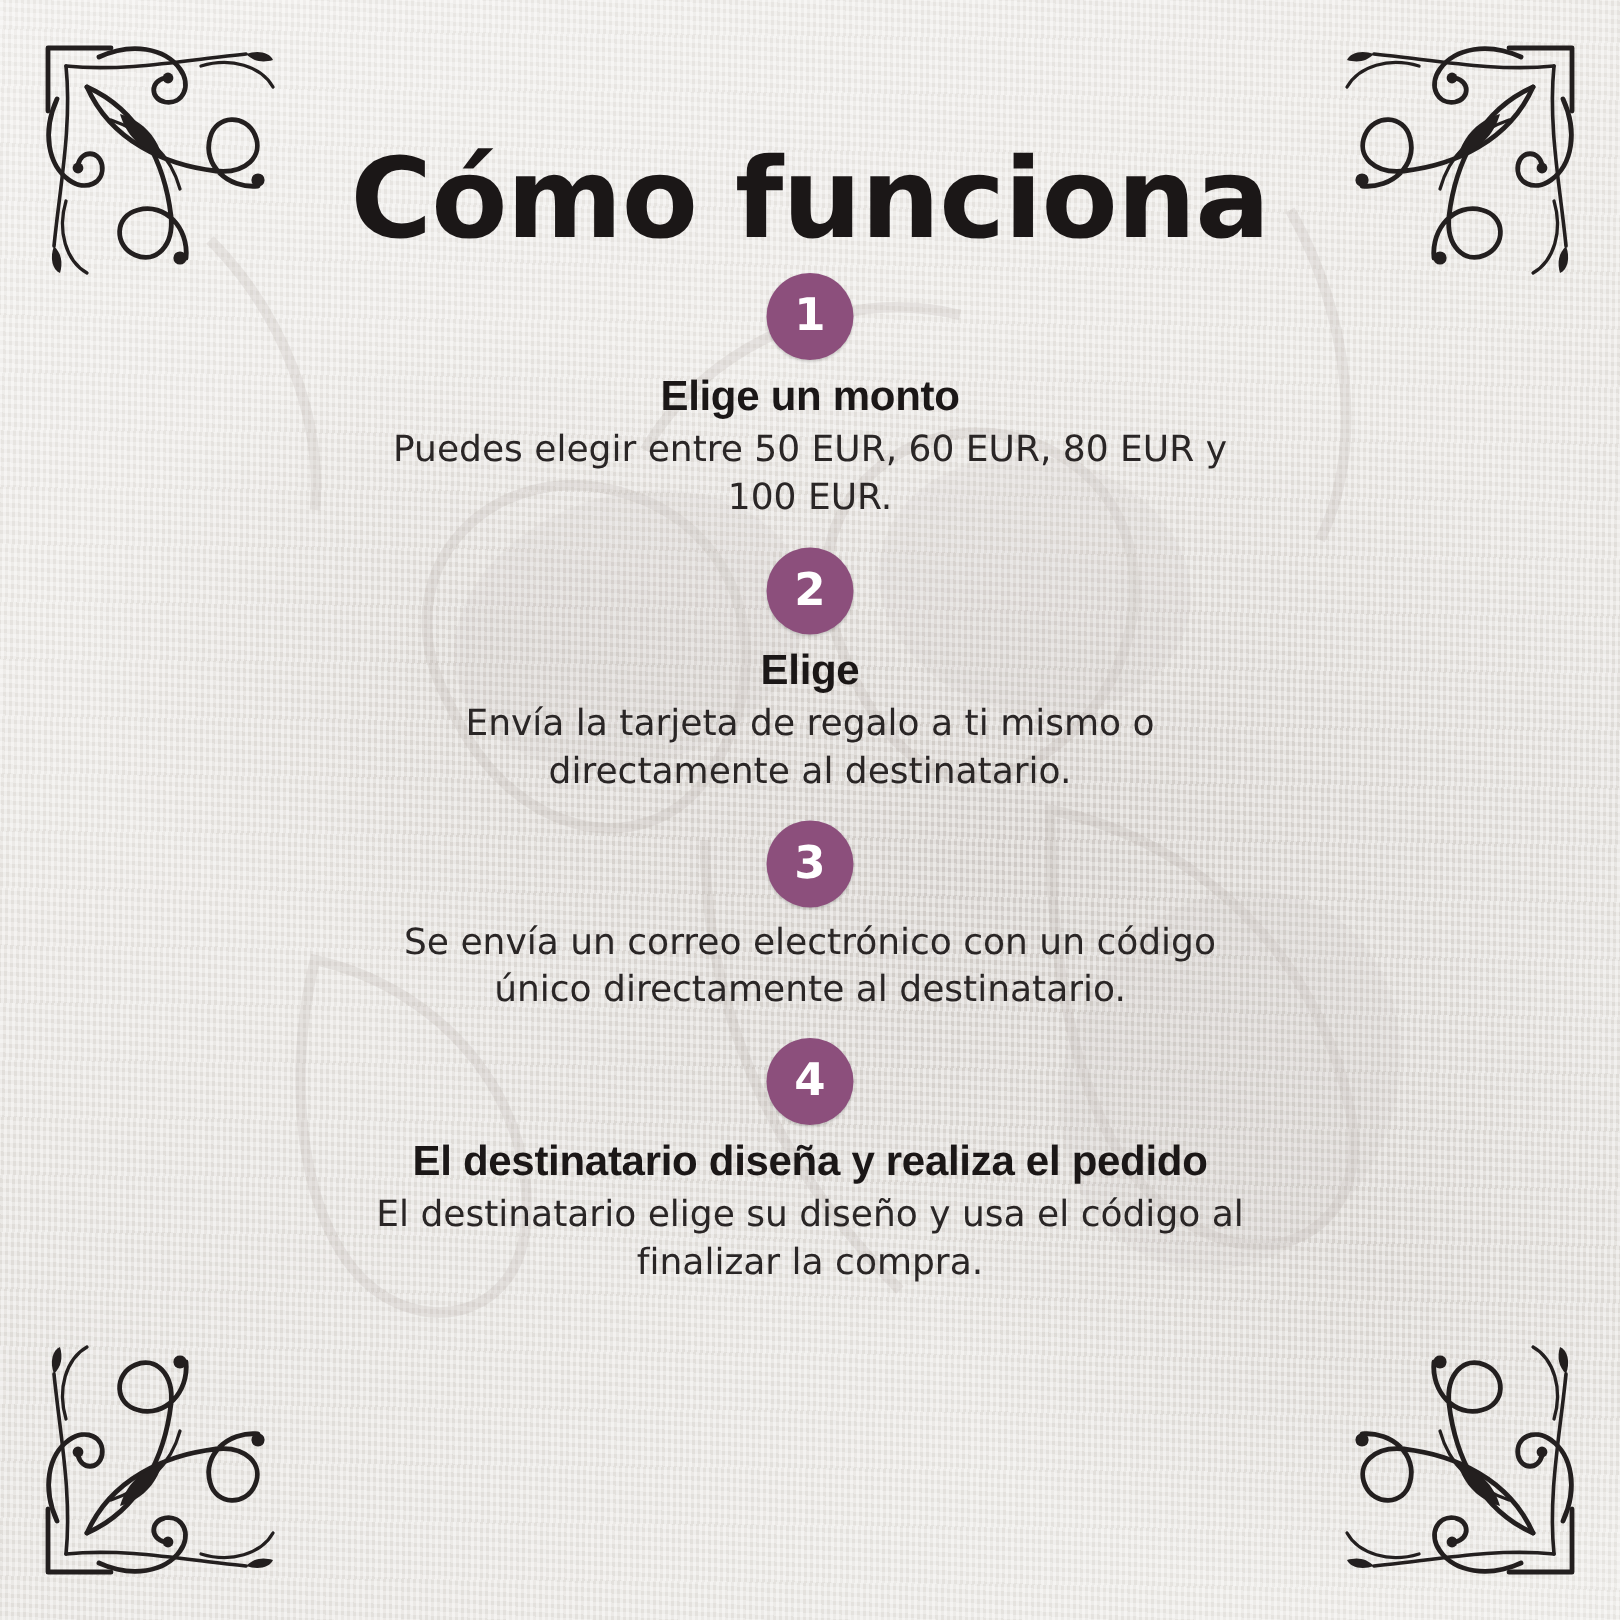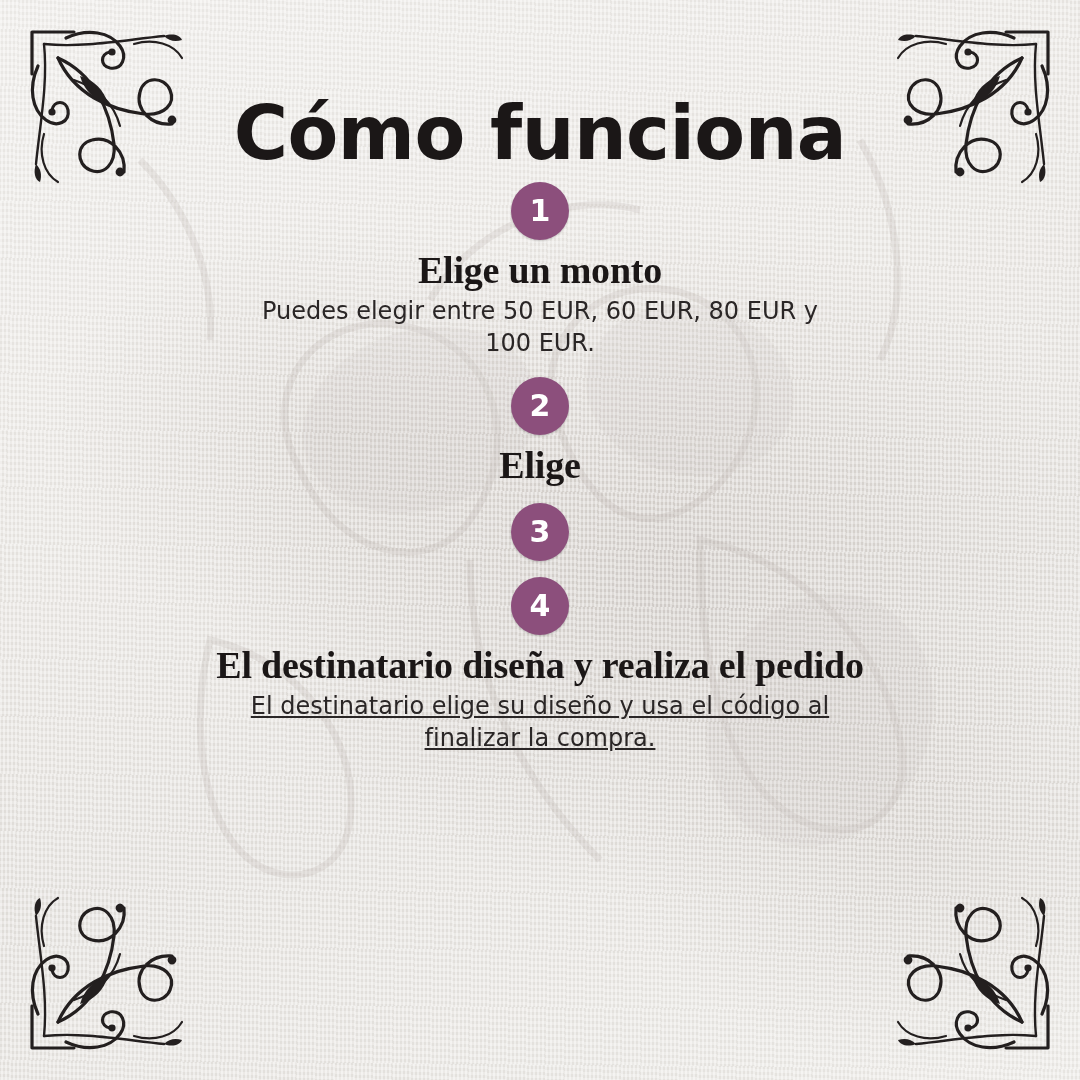--- a/index.html
+++ b/index.html
@@ -109,40 +109,40 @@
     color: #ffffff;
     font-family: "DejaVu Sans", sans-serif;
     font-weight: 700;
     font-size: 30px;
     line-height: 58px;
     text-align: center;
     margin: 0 auto 8px auto;
     box-shadow: 0 1px 2px rgba(0,0,0,.18);
   }
   .step-title {
-    font-family: Liberation Serif, serif;
+    font-family: Liberation Sans, sans-serif;
     font-weight: 700;
-    font-size: 38px;
+    font-size: 28px;
     color: #1b1717;
     margin: 0 0 4px 0;
     letter-spacing: -0.2px;
   }
   .step-desc {
     font-family: "DejaVu Sans", sans-serif;
     font-weight: 400;
     font-size: 24px;
     line-height: 1.32;
     color: #2a2626;
     margin: 0 auto;
     max-width: 560px;
   }
   .step-1 { margin-bottom: 18px; }
   .step-2 { margin-bottom: 16px; }
   .step-3 { margin-bottom: 16px; }
-  .step-4 .step-desc { max-width: 600px; text-decoration: underline; }
+  .step-4 .step-desc { max-width: 600px; }
   .step-3 .step-desc, .step-4 .step-desc { max-width: 600px; }
 </style>
 </head>
 <body>
 
 <div class="page">
 
   <div class="watermark">
     <svg viewBox="0 0 1080 1080" preserveAspectRatio="none" aria-hidden="true">
       <g fill="none" stroke="#b9b0aa" stroke-width="7" opacity="0.45">
@@ -283,24 +283,26 @@
 
       <div class="step step-1">
         <div class="badge">1</div>
         <div class="step-title">Elige un monto</div>
         <div class="step-desc">Puedes elegir entre 50 EUR, 60 EUR, 80 EUR y 100 EUR.</div>
       </div>
 
       <div class="step step-2">
         <div class="badge">2</div>
         <div class="step-title">Elige</div>
+        <div class="step-desc">Envía la tarjeta de regalo a ti mismo o directamente al destinatario.</div>
       </div>
 
       <div class="step step-3">
         <div class="badge">3</div>
+        <div class="step-desc">Se envía un correo electrónico con un código único directamente al destinatario.</div>
       </div>
 
       <div class="step step-4">
         <div class="badge">4</div>
         <div class="step-title">El destinatario diseña y realiza el pedido</div>
         <div class="step-desc">El destinatario elige su diseño y usa el código al finalizar la compra.</div>
       </div>
 
     </div>
   </div>

